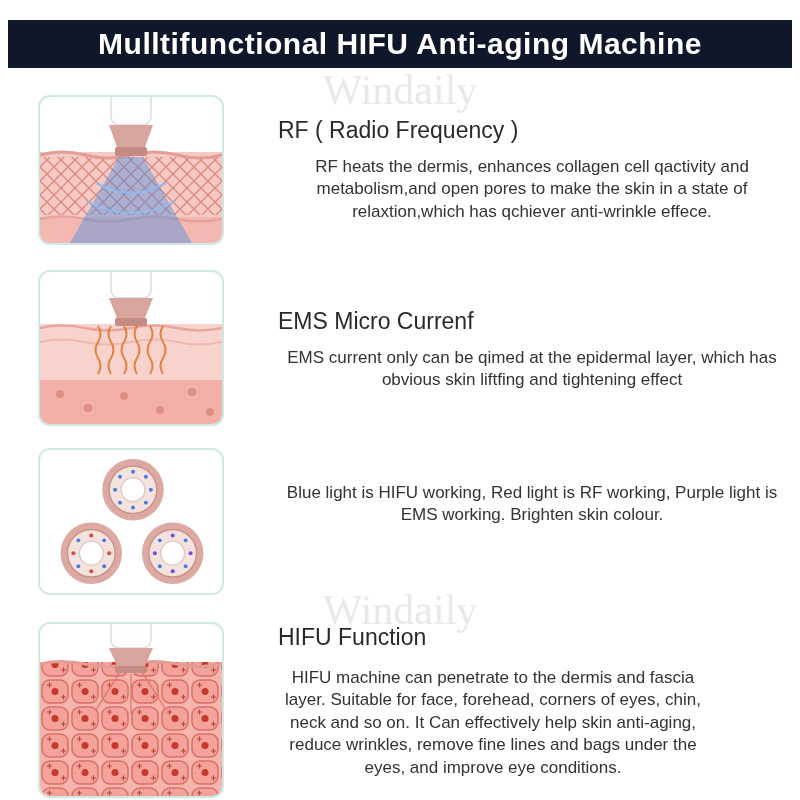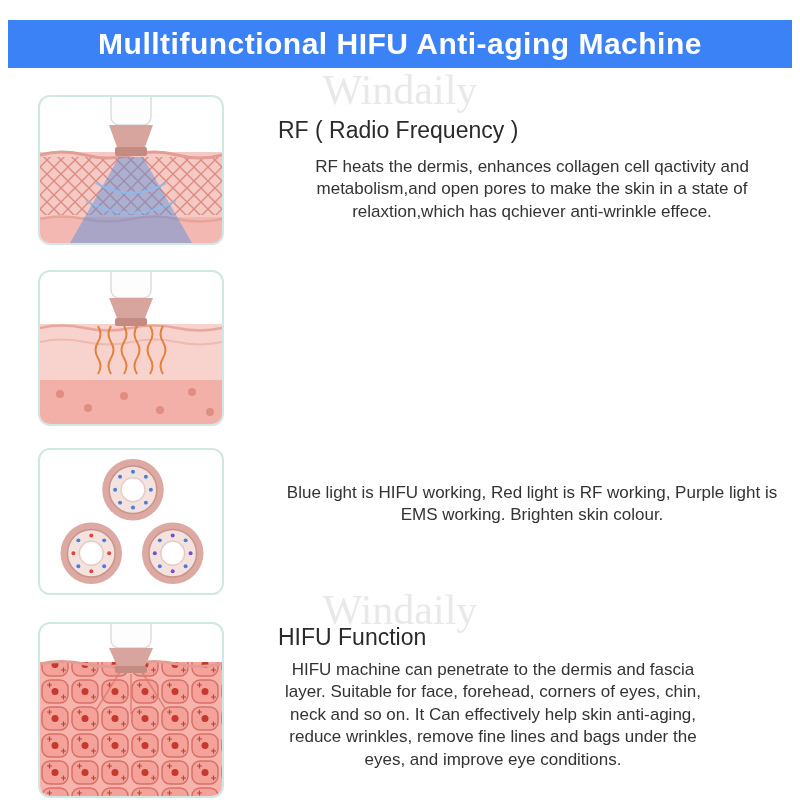--- a/index.html
+++ b/index.html
@@ -7,21 +7,21 @@
   body {
     position: relative;
     background: #ffffff;
     font-family: "Liberation Sans", sans-serif;
     overflow: hidden;
   }
   .banner {
     position: absolute;
     left: 8px; top: 20px;
     width: 784px; height: 48px;
-    background: #3b82f6;
+    background: #0f172a;
     display: flex; align-items: center; justify-content: center;
   }
   .banner-text {
     color: #ffffff;
     font-size: 30px;
     font-weight: 700;
     letter-spacing: 0.5px;
     white-space: nowrap;
   }
   .watermark {
@@ -58,21 +58,21 @@
   .s1 .txt { top: 22px; width: 508px; }
   .s2 .txt { top: 38px; width: 508px; }
   .s3 .txt { top: 34px; width: 508px; }
   .s4 .txt { top: 2px;  width: 430px; }
   .sec-title {
     font-size: 23px;
     font-weight: 400;
     color: #2a2a2a;
     margin-bottom: 12px;
   }
-  .s4 .sec-title { margin-bottom: 8px; }
+  .s4 .sec-title { margin-bottom: 16px; }
   .sec-body {
     font-size: 17px;
     color: #333333;
     line-height: 1.32;
     text-align: center;
   }
 </style>
 </head>
 <body>
 
@@ -130,20 +130,22 @@
         <path d="M97,54 q-5,8 0,16 q5,8 0,16 q-5,8 0,16"></path>
         <path d="M110,54 q5,8 0,16 q-5,8 0,16 q5,8 0,16"></path>
         <path d="M123,54 q-5,8 0,16 q5,8 0,16 q-5,8 0,16"></path>
       </g>
       <rect x="71" y="-8" width="40" height="34" rx="8" fill="#fdfdfd" stroke="#dcdcdc" stroke-width="1.5"></rect>
       <polygon points="69,26 113,26 105,46 77,46" fill="#d8a59e"></polygon>
       <rect x="75" y="46" width="32" height="8" rx="2" fill="#c48b83"></rect>
     </svg>
   </div>
   <div class="txt">
+    <h2 class="sec-title">EMS Micro Currenf</h2>
+    <p class="sec-body">EMS current only can be qimed at the epidermal layer, which has obvious skin liftfing and tightening effect</p>
   </div>
 </section>
 
 <section class="s3">
   <div class="imgbox">
     <svg viewBox="0 0 182 144">
       <rect x="0" y="0" width="182" height="144" fill="#ffffff"></rect>
       <g>
         <circle cx="93" cy="40" r="31" fill="#dcaaa2"></circle>
         <circle cx="93" cy="40" r="24" fill="#f4e2de" stroke="#c9948c" stroke-width="1.5"></circle>

